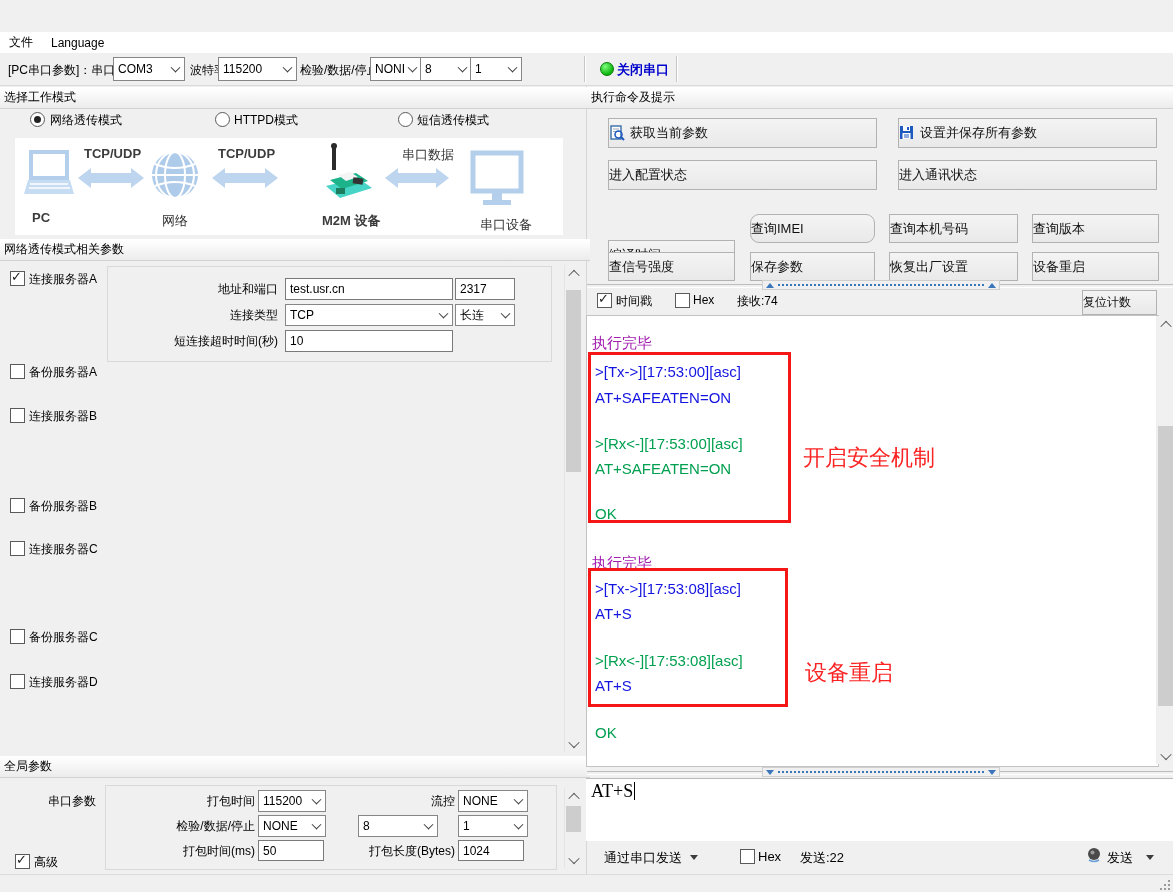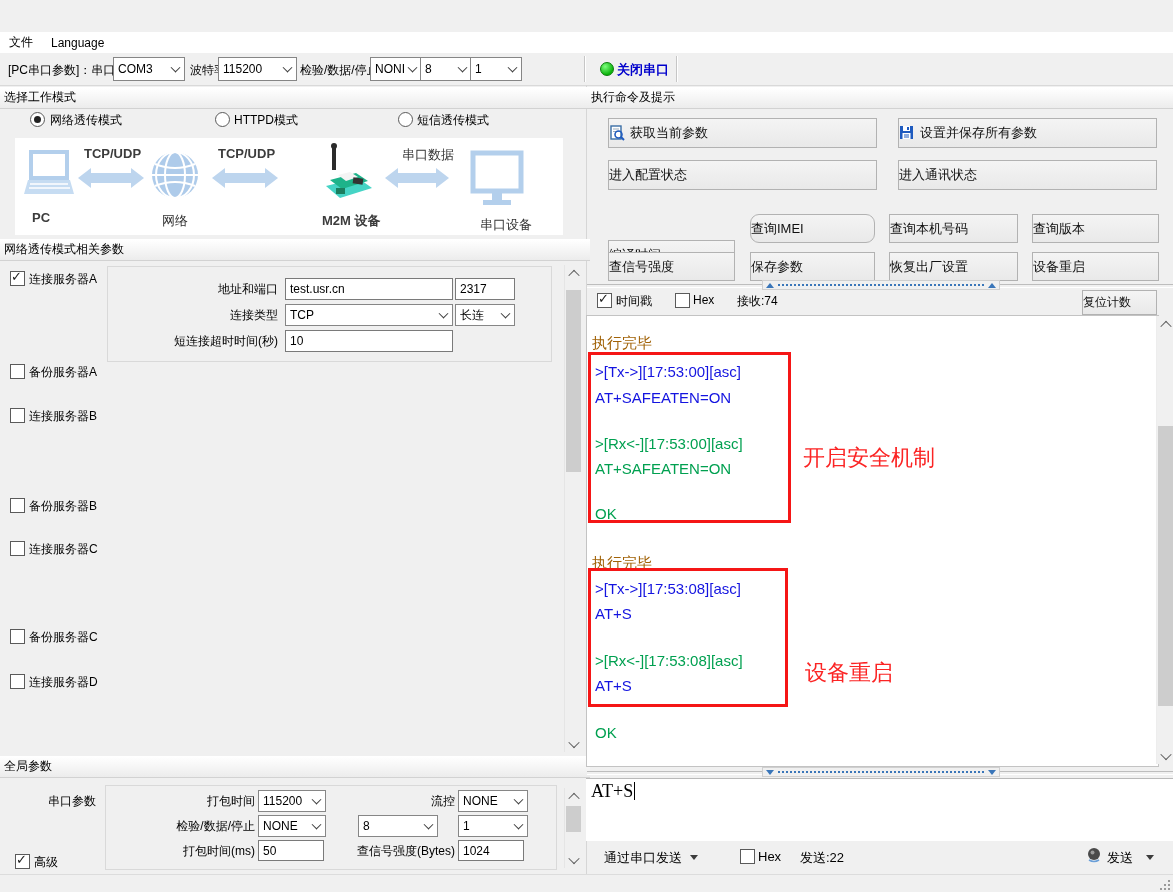--- a/index.html
+++ b/index.html
@@ -54,21 +54,21 @@
   .sb-thumb{position:absolute;left:1px;width:15px;background:#cdcdcd;}
   
   .split-line{position:absolute;height:2px;border-top:1px solid #bdbdbd;border-bottom:1px solid #fff;}
   .split-handle{position:absolute;display:flex;align-items:center;background:#f0f0f0;border:1px solid #cfcfcf;height:8px;padding:0 3px;gap:4px;}
   .split-dots{flex:1;border-top:2px dotted #3a76b9;}
   .tri-up{width:0;height:0;border-left:4px solid transparent;border-right:4px solid transparent;border-bottom:5px solid #3a76b9;}
   .tri-dn{width:0;height:0;border-left:4px solid transparent;border-right:4px solid transparent;border-top:5px solid #3a76b9;}
   
   .logarea{position:absolute;background:#fff;border:1px solid #c3c3c3;}
   .logline{position:absolute;font-size:15px;white-space:pre;}
-  .c-blue{color:#1414e0;} .c-green{color:#00a050;} .c-black{color:#a16207;}
+  .c-blue{color:#1414e0;} .c-green{color:#00a050;} .c-black{color:#a21caf;}
   .redbox{position:absolute;border:3px solid #f51616;}
   .ann{position:absolute;color:#fb2424;font-size:22px;white-space:nowrap;}
   
   .sendarea{position:absolute;background:#fff;border-top:1px solid #b9b9b9;}
   .send-input-text{position:absolute;font-family:"Liberation Serif","DejaVu Serif",serif;font-size:18px;color:#000;}
   .caret{display:inline-block;width:1px;height:18px;background:#000;vertical-align:-3px;margin-left:1px;}
   .ddtri{width:0;height:0;border-left:4px solid transparent;border-right:4px solid transparent;border-top:5px solid #3c3c3c;}
   
   .statusbar{position:absolute;left:0;top:874px;width:1173px;height:18px;background:#f0f0f0;border-top:1px solid #dcdcdc;}
   .grip{position:absolute;right:3px;bottom:3px;width:10px;height:10px;
@@ -246,21 +246,21 @@
       <span>8</span>
       <span class="chev"></span>
     </div>
   <div class="combo" style="left:458px;top:815px;width:64px;height:20px;">
       <span>1</span>
       <span class="chev"></span>
     </div>
 
   <span class="lbl lblr" style="left:150px;top:843px;width:105px;">打包时间(ms)</span>
   <div class="tinput" style="left:258px;top:840px;width:60px;height:19px;">50</div>
-  <span class="lbl lblr" style="left:350px;top:843px;width:105px;">查信号强度(Bytes)</span>
+  <span class="lbl lblr" style="left:350px;top:843px;width:105px;">打包长度(Bytes)</span>
   <div class="tinput" style="left:458px;top:840px;width:60px;height:19px;">1024</div>
 
   <div class="cb on" style="left:15px;top:854px;"></div>
   <span class="lbl" style="left:34px;top:854px;">高级</span>
 
   <div class="sbar" style="left:564px;top:788px;height:80px;">
     <div class="sb-arr" style="top:0;">
         <div class="chev-up"></div>
       </div>
     <div class="sb-thumb" style="top:18px;height:26px;"></div>

